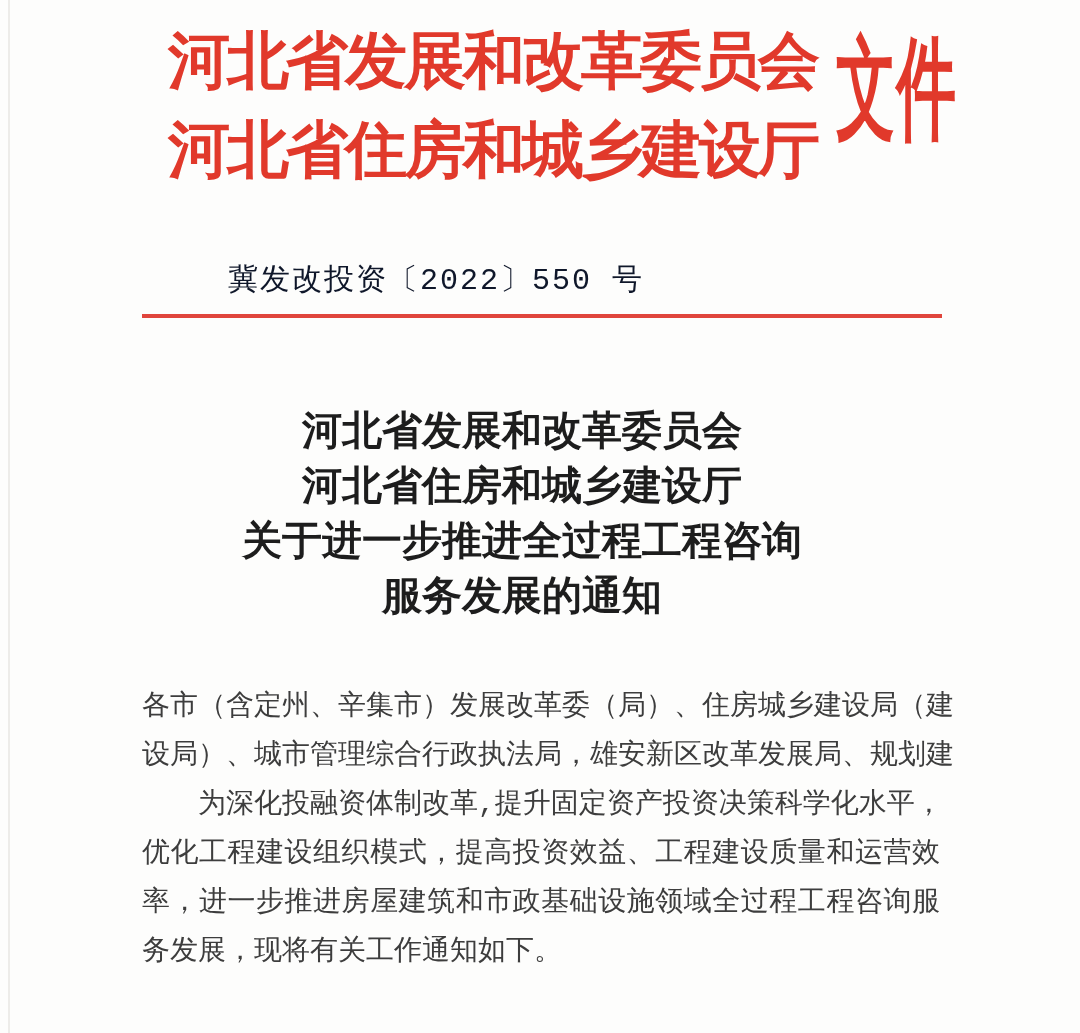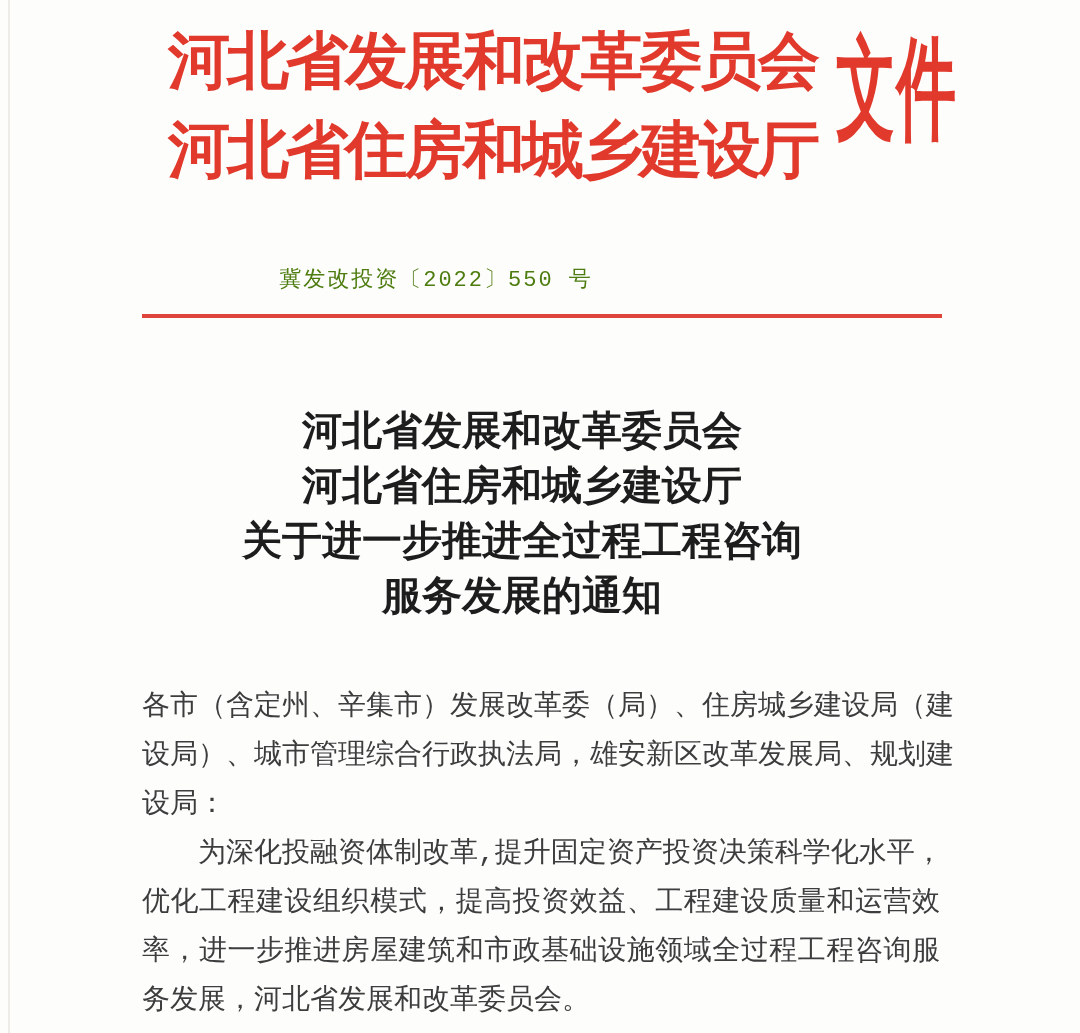--- a/index.html
+++ b/index.html
@@ -53,24 +53,24 @@
     transform-origin: left top;
     white-space: nowrap;
   }
   
   .doc-number {
     position: absolute;
     top: 262px;
     left: 0;
     width: 872px;
     text-align: center;
-    font-size: 22px;
+    font-size: 30px;
     line-height: 38px;
     letter-spacing: 2px;
-    color: #4d7c0f;
+    color: #0f172a;
   }
   
   .red-divider {
     position: absolute;
     top: 314px;
     left: 142px;
     width: 800px;
     height: 4px;
     background: var(--divider-red);
   }
@@ -191,21 +191,20 @@
         <span>改</span>
         <span>革</span>
         <span>发</span>
         <span>展</span>
         <span>局</span>
         <span>、</span>
         <span>规</span>
         <span>划</span>
         <span>建</span>
       </div>
-    <div class="bline">设局：</div>
     <div class="bline jline indent">
         <span>为</span>
         <span>深</span>
         <span>化</span>
         <span>投</span>
         <span>融</span>
         <span>资</span>
         <span>体</span>
         <span>制</span>
         <span>改</span>
@@ -281,16 +280,16 @@
         <span>域</span>
         <span>全</span>
         <span>过</span>
         <span>程</span>
         <span>工</span>
         <span>程</span>
         <span>咨</span>
         <span>询</span>
         <span>服</span>
       </div>
-    <div class="bline">务发展，河北省发展和改革委员会。</div>
+    <div class="bline">务发展，现将有关工作通知如下。</div>
   </div>
 
 </div>
 
 </body></html>

